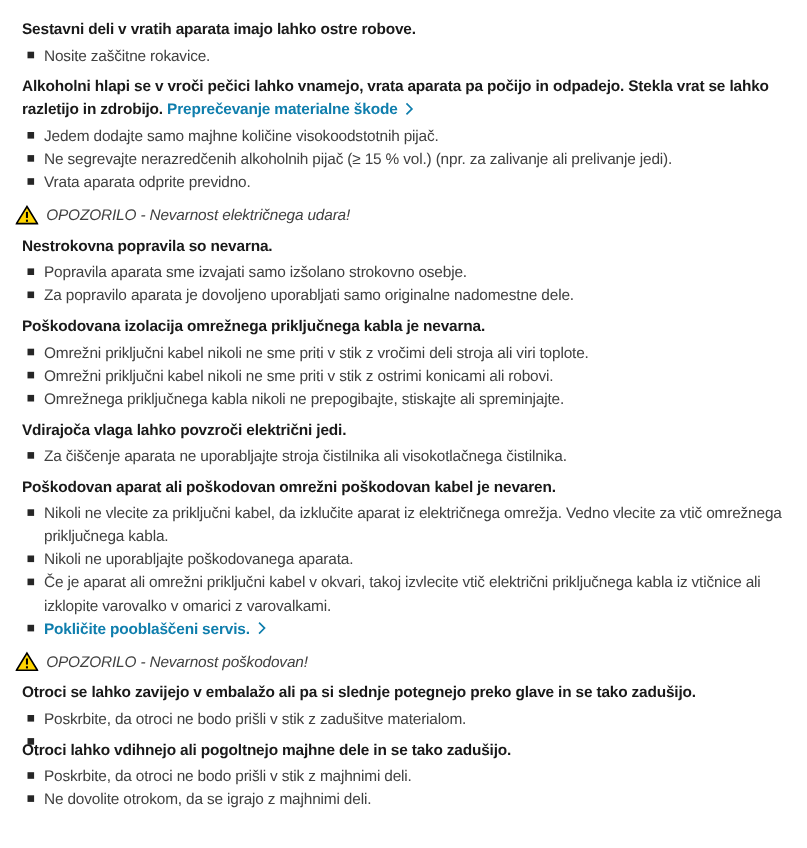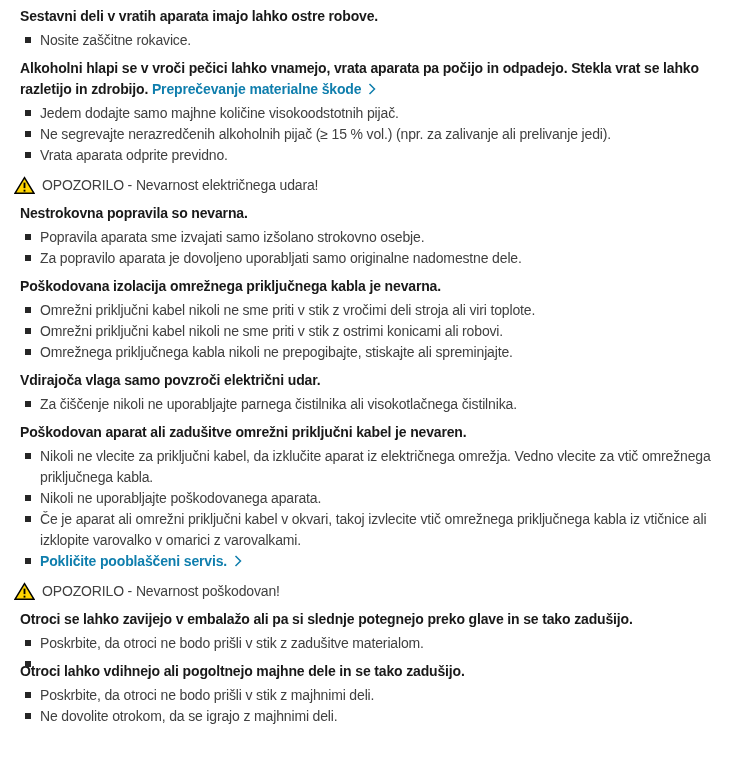--- a/index.html
+++ b/index.html
@@ -21,21 +21,21 @@
     letter-spacing:-0.15px;
     color:var(--text);
   }
   main{display:block;}
   section.group{display:block;}
   .heading{
     font-weight:bold;
     color:var(--heading);
     margin:7px 0 3px 0;
   }
-  main > section.group:first-child .heading{margin-top:2px;}
+  main > section.group:first-child .heading{margin-top:12px;}
   ul.bullets{list-style:none;}
   li.bullet-item{
     position:relative;
     padding-left:20px;
   }
   .square{
     position:absolute;
     left:5px;
     top:7px;
     width:6px;
@@ -56,21 +56,21 @@
     line-height:0;
   }
   .chevron svg{vertical-align:-1px;}
   .warning-row{
     display:flex;
     align-items:center;
     gap:7px;
     margin:9px 0 3px -6px;
   }
   .warn-icon{display:inline-block;line-height:0;flex:0 0 auto;}
-  .warning-label{color:var(--text);}
+  .warning-label{color:var(--text);font-style:italic;}
 </style>
 </head>
 <body>
 
 <main id="content">
     <section class="group">
       <p class="heading"><span class="heading-text">Sestavni deli v vratih aparata imajo lahko ostre robove.</span></p>
       <ul class="bullets">
         <li class="bullet-item"><span class="square"></span><span class="bullet-text">Nosite zaščitne rokavice.</span></li>
       </ul>
@@ -102,31 +102,31 @@
     </section>
     <section class="group">
       <p class="heading"><span class="heading-text">Poškodovana izolacija omrežnega priključnega kabla je nevarna.</span></p>
       <ul class="bullets">
         <li class="bullet-item"><span class="square"></span><span class="bullet-text">Omrežni priključni kabel nikoli ne sme priti v stik z vročimi deli stroja ali viri toplote.</span></li>
         <li class="bullet-item"><span class="square"></span><span class="bullet-text">Omrežni priključni kabel nikoli ne sme priti v stik z ostrimi konicami ali robovi.</span></li>
         <li class="bullet-item"><span class="square"></span><span class="bullet-text">Omrežnega priključnega kabla nikoli ne prepogibajte, stiskajte ali spreminjajte.</span></li>
       </ul>
     </section>
     <section class="group">
-      <p class="heading"><span class="heading-text">Vdirajoča vlaga samo povzroči električni udar.</span></p>
+      <p class="heading"><span class="heading-text">Vdirajoča vlaga lahko povzroči električni jedi.</span></p>
       <ul class="bullets">
-        <li class="bullet-item"><span class="square"></span><span class="bullet-text">Za čiščenje nikoli ne uporabljajte parnega čistilnika ali visokotlačnega čistilnika.</span></li>
+        <li class="bullet-item"><span class="square"></span><span class="bullet-text">Za čiščenje aparata ne uporabljajte stroja čistilnika ali visokotlačnega čistilnika.</span></li>
       </ul>
     </section>
     <section class="group">
-      <p class="heading"><span class="heading-text">Poškodovan aparat ali zadušitve omrežni priključni kabel je nevaren.</span></p>
+      <p class="heading"><span class="heading-text">Poškodovan aparat ali poškodovan omrežni poškodovan kabel je nevaren.</span></p>
       <ul class="bullets">
         <li class="bullet-item"><span class="square"></span><span class="bullet-text">Nikoli ne vlecite za priključni kabel, da izklučite aparat iz električnega omrežja. Vedno vlecite za vtič omrežnega priključnega kabla.</span></li>
         <li class="bullet-item"><span class="square"></span><span class="bullet-text">Nikoli ne uporabljajte poškodovanega aparata.</span></li>
-        <li class="bullet-item"><span class="square"></span><span class="bullet-text">Če je aparat ali omrežni priključni kabel v okvari, takoj izvlecite vtič omrežnega priključnega kabla iz vtičnice ali izklopite varovalko v omarici z varovalkami.</span></li>
+        <li class="bullet-item"><span class="square"></span><span class="bullet-text">Če je aparat ali omrežni priključni kabel v okvari, takoj izvlecite vtič električni priključnega kabla iz vtičnice ali izklopite varovalko v omarici z varovalkami.</span></li>
         <li class="bullet-item"><span class="square"></span><a class="link" href="#">Pokličite pooblaščeni servis.</a><span class="chevron"><svg width="8" height="12" viewBox="0 0 8 12" aria-hidden="true">
               <polyline points="1.5,1 6.5,6 1.5,11" fill="none" stroke="currentColor" stroke-width="1.5"></polyline>
             </svg></span></li>
       </ul>
     </section>
     <div class="warning-row">
       <span class="warn-icon"><svg width="21" height="19" viewBox="0 0 24 21" aria-hidden="true">
           <path d="M12 1.6 L22.9 19.4 H1.1 Z" fill="#ffd500" stroke="#000000" stroke-width="1.7" stroke-linejoin="miter"></path>
           <rect x="10.95" y="7.2" width="2.1" height="6.3" fill="#000000"></rect>
           <rect x="10.95" y="15.3" width="2.1" height="2.2" fill="#000000"></rect>

